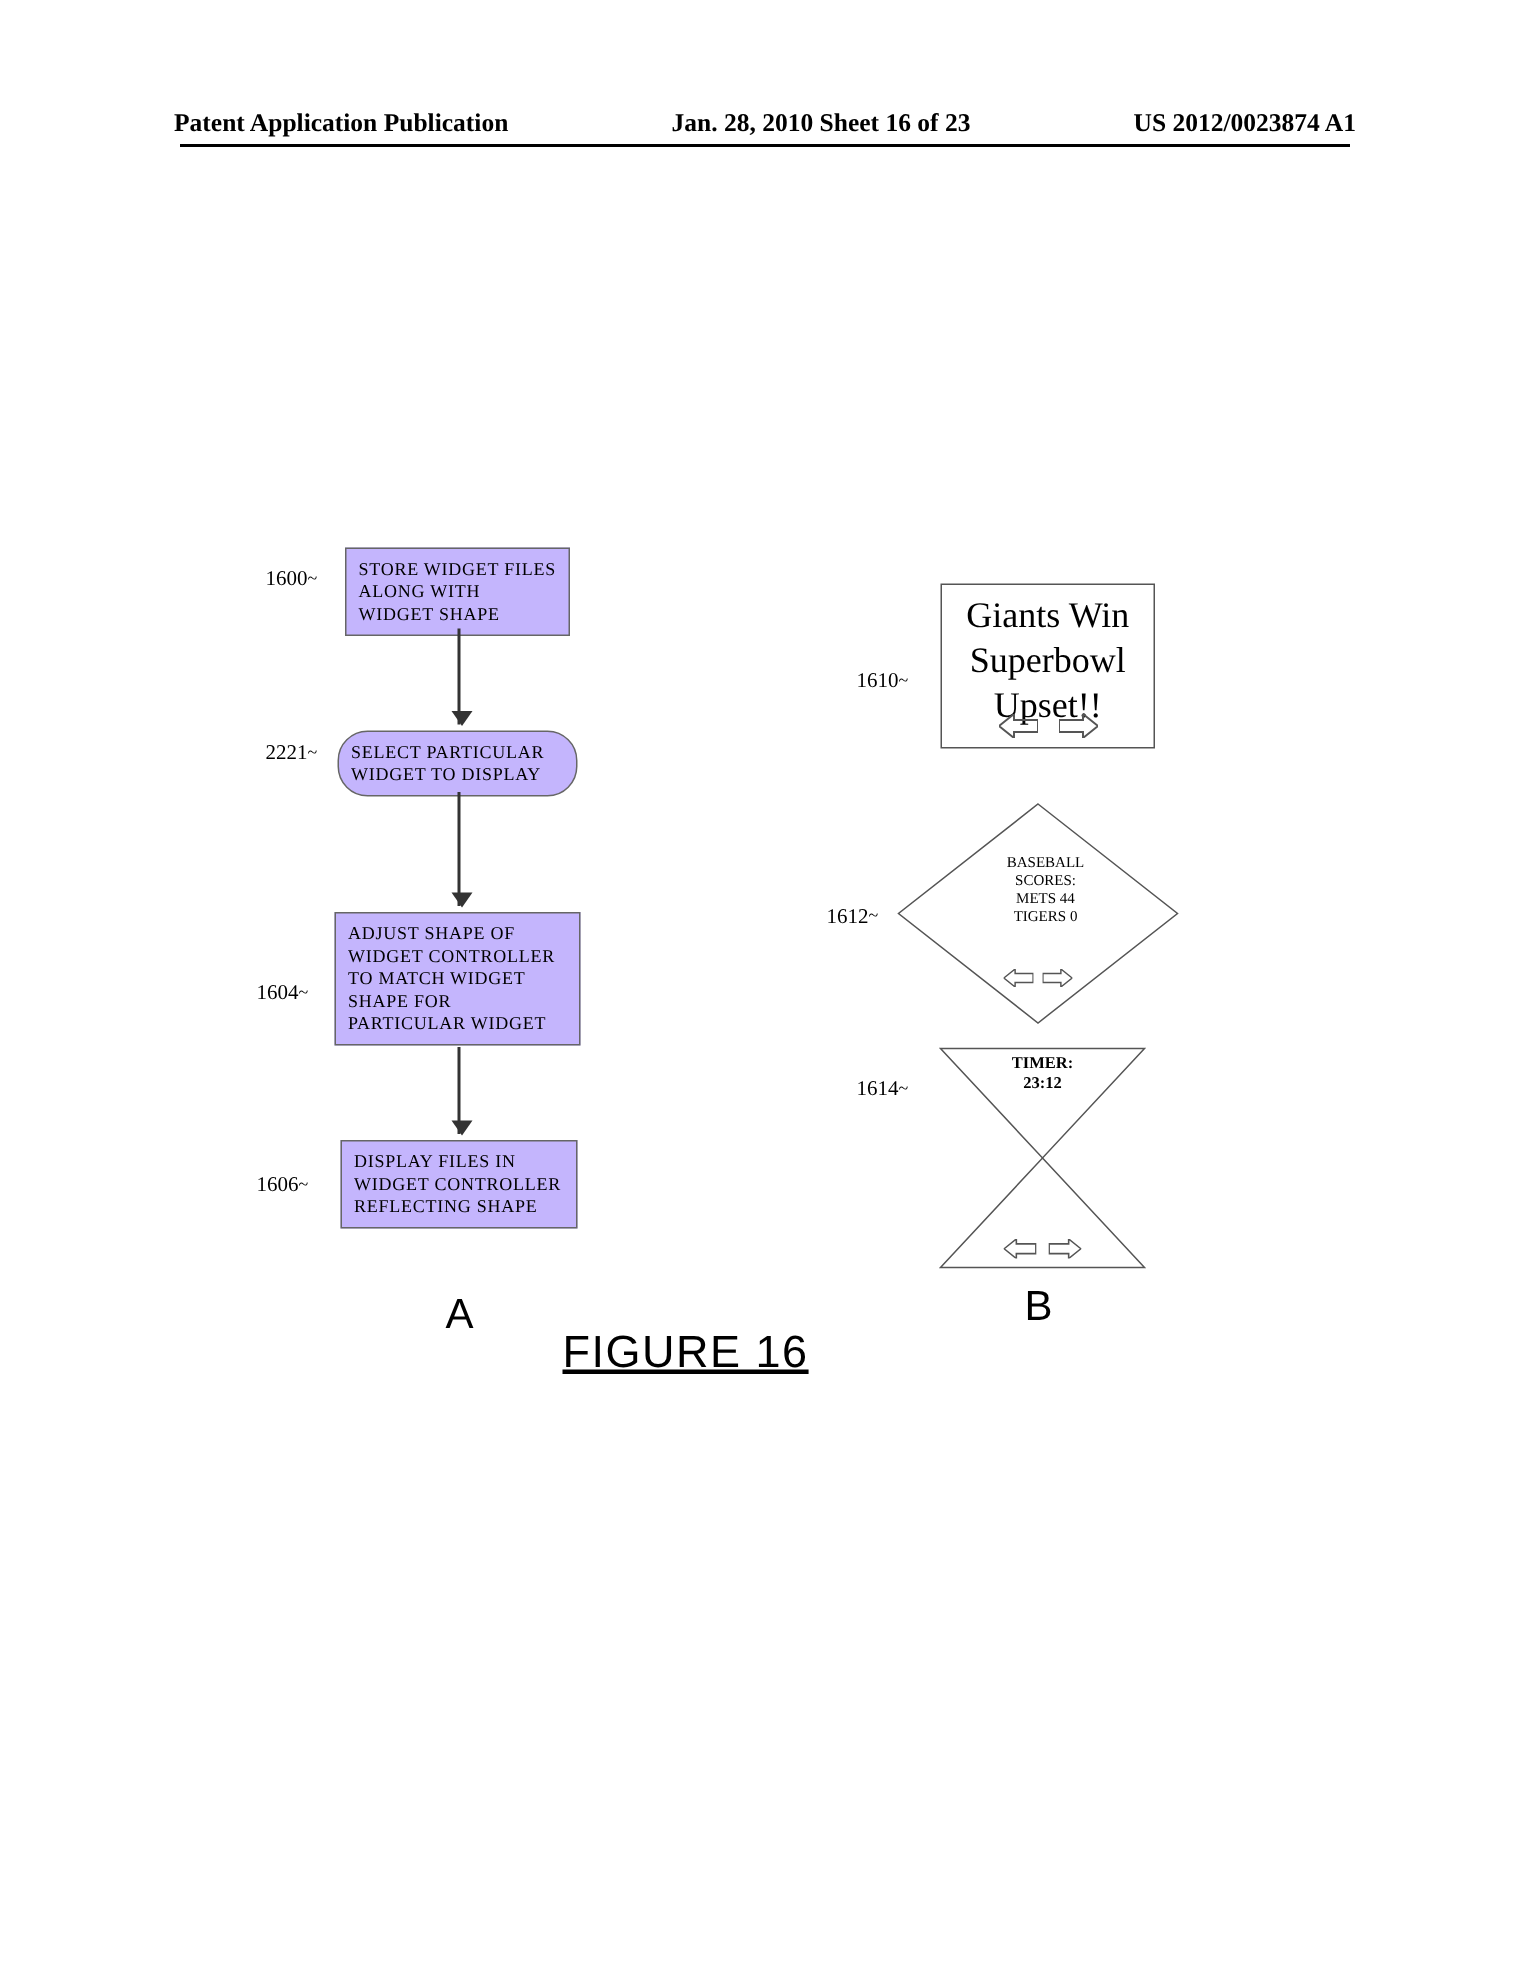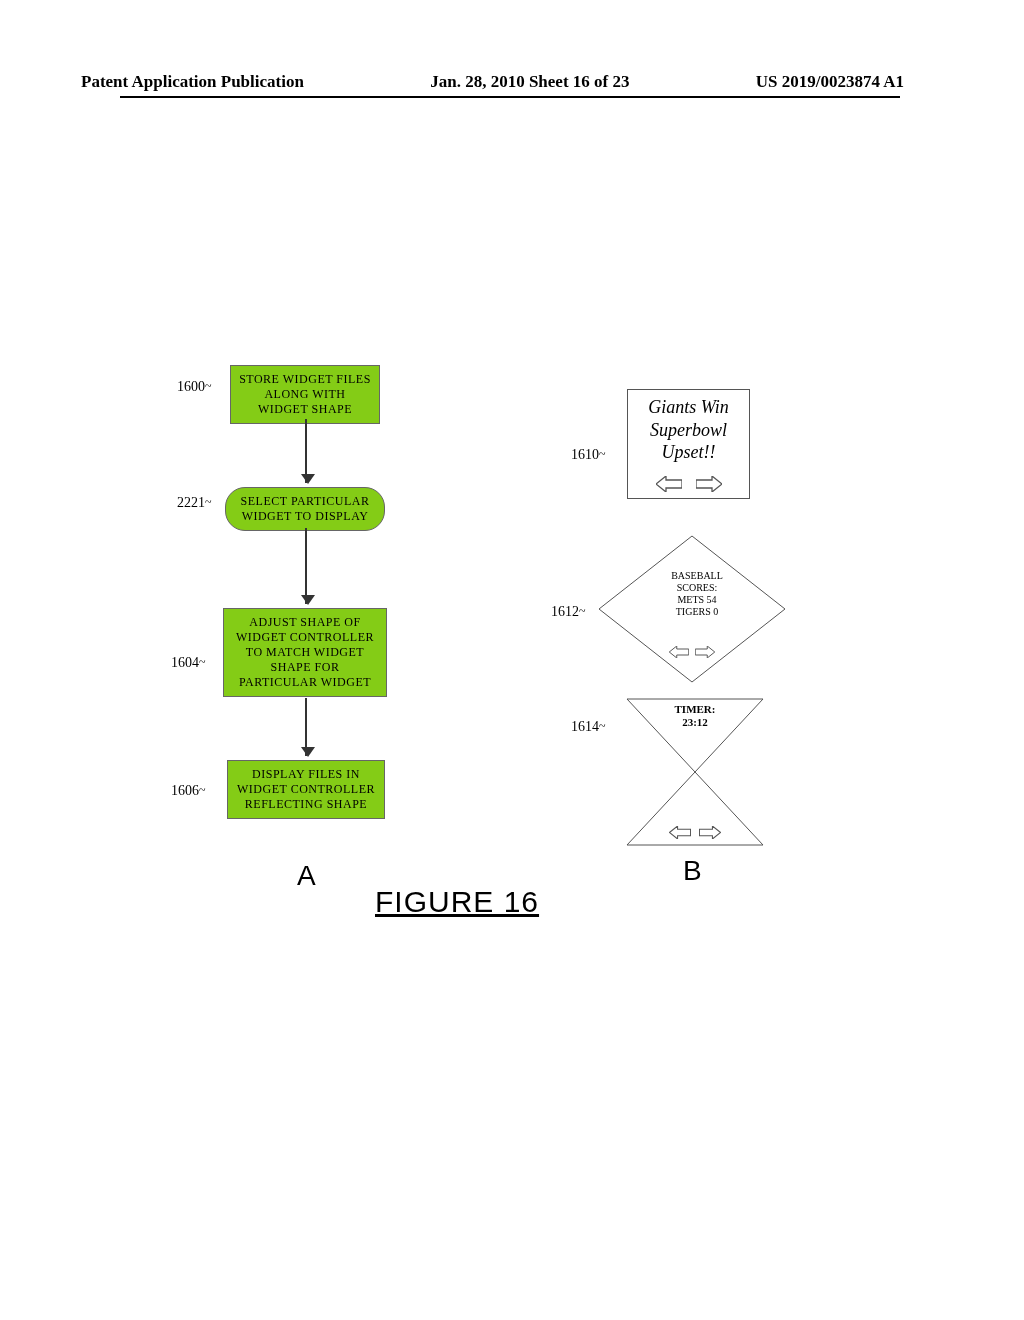--- a/index.html
+++ b/index.html
@@ -11,21 +11,21 @@
     position: relative;
     color: #000;
   }
   .header {
     position: absolute;
     top: 72px;
     left: 0;
     width: 100%;
     display: flex;
     justify-content: space-between;
-    padding: 0 120px 0 81px;
+    padding: 0 120px 0 116px;
     font-size: 17px;
     font-weight: bold;
   }
   .header-rule {
     position: absolute;
     top: 96px;
     left: 120px;
     width: 780px;
     border-top: 2px solid #000;
   }
@@ -36,24 +36,24 @@
     left: 175px;
     width: 660px;
     height: 670px;
   }
 
   
   .colA { position: absolute; left: 0; top: 0; width: 300px; }
   .box {
     border: 1px solid #666;
     padding: 6px 8px;
-    text-align: center;
+    text-align: left;
     font-size: 12px;
     letter-spacing: 0.5px;
-    background: #84cc16;
+    background: #c4b5fd;
     line-height: 1.25;
     position: absolute;
   }
   .ref {
     position: absolute;
     font-size: 14px;
   }
   .ref .tick { display:inline-block; font-size:12px; transform: translateY(-1px); }
 
   #b1600 { left: 55px; top: 0; width: 150px; }
@@ -91,21 +91,21 @@
   
   .colB { position: absolute; left: 360px; top: 24px; width: 280px; }
 
   .widget-rect {
     position: absolute;
     border: 1px solid #555;
     text-align: center;
     font-family: "Times New Roman", serif;
     padding-top: 6px;
   }
-  #w1610 { left: 92px; top: 0; width: 123px; height: 110px; font-size: 18px; line-height: 1.25; font-style: italic; }
+  #w1610 { left: 92px; top: 0; width: 143px; height: 110px; font-size: 24px; line-height: 1.25; }
 
   .nav-arrows {
     position: absolute;
     bottom: 6px;
     left: 0; right: 0;
     display: flex;
     justify-content: center;
     gap: 14px;
   }
   .nav-arrows svg { width: 26px; height: 16px; }
@@ -168,21 +168,21 @@
     letter-spacing: 1px;
     text-decoration: underline;
   }
 </style>
 </head>
 <body>
 
 <div class="header">
   <span>Patent Application Publication</span>
   <span>Jan. 28, 2010  Sheet 16 of 23</span>
-  <span>US 2019/0023874 A1</span>
+  <span>US 2012/0023874 A1</span>
 </div>
 <div class="header-rule"></div>
 
 <div class="figure-wrap">
 
   <div class="colA">
     <div class="ref" style="left:2px; top:14px;"><span>1600</span><span class="tick">~</span></div>
     <div id="b1600" class="box">STORE WIDGET FILES ALONG WITH WIDGET SHAPE</div>
     <div id="a1" class="arrow"></div>
 
@@ -218,21 +218,21 @@
     </div>
 
     <div class="ref" style="left:16px; top:215px;"><span>1612</span><span class="tick">~</span></div>
     <div class="diamond">
       <svg class="frame" viewBox="0 0 190 150">
         <polygon points="95,2 188,75 95,148 2,75" fill="none" stroke="#555" stroke-width="1"></polygon>
       </svg>
       <div class="content">
         <div>BASEBALL</div>
         <div>SCORES:</div>
-        <div>METS 54</div>
+        <div>METS 44</div>
         <div>TIGERS 0</div>
       </div>
       <div class="nav-arrows">
         <svg viewBox="0 0 26 16">
             <polygon points="0,8 10,0 10,4 26,4 26,12 10,12 10,16" fill="none" stroke="#555" stroke-width="1.3"></polygon>
           </svg>
         <svg viewBox="0 0 26 16">
             <polygon points="26,8 16,0 16,4 0,4 0,12 16,12 16,16" fill="none" stroke="#555" stroke-width="1.3"></polygon>
           </svg>
       </div>

